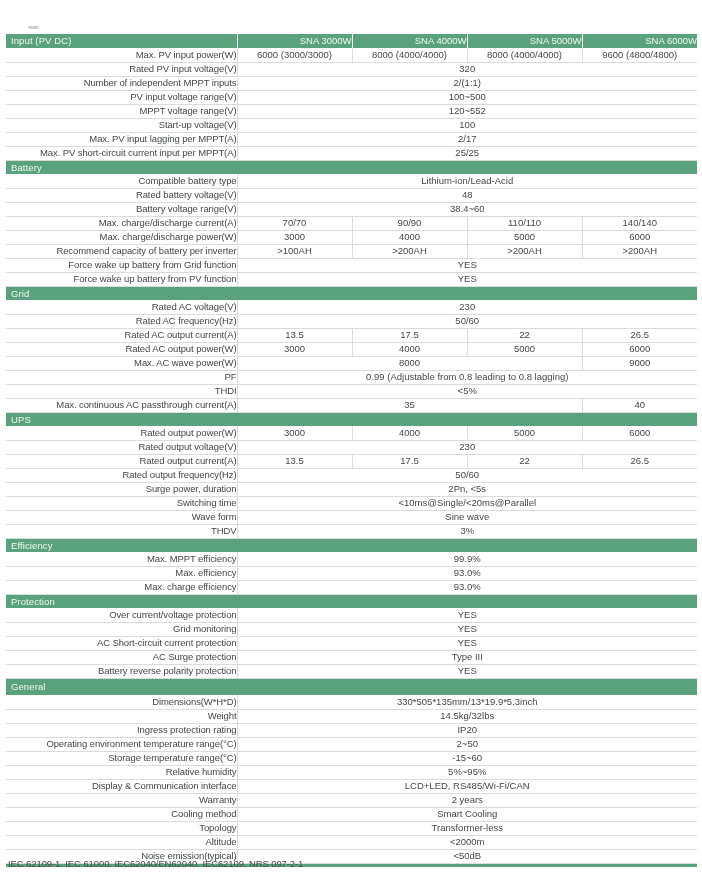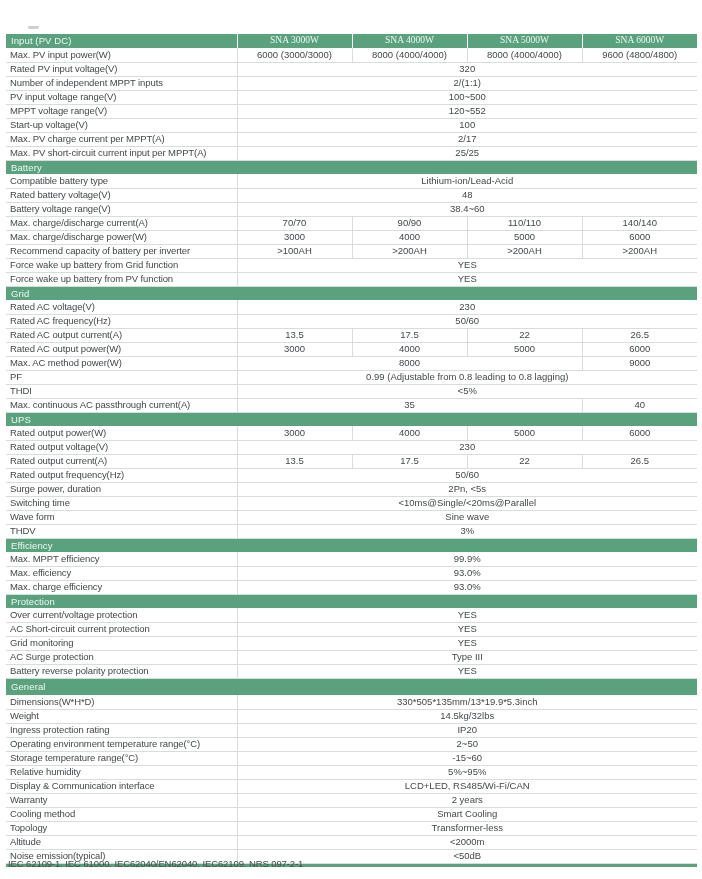--- a/index.html
+++ b/index.html
@@ -42,31 +42,30 @@
     background: #5aa27d;
     color: #f0f7f2;
     font-size: 9.5px;
   }
   th.sec-title {
     text-align: left;
     padding-left: 5px;
     letter-spacing: .1px;
   }
   th.col-head {
-    text-align: center;
+    text-align: right;
     border-left: 1px solid rgba(255,255,255,.45);
-    font-family: Liberation Serif, serif;
   }
   td {
     font-size: 9.5px;
     color: #43484a;
     border-bottom: 1px solid #d9ddda;
   }
   td.label {
-    text-align: left;
+    text-align: right;
     padding-left: 4px;
     letter-spacing: -.1px;
   }
   td.value {
     text-align: center;
     border-left: 1px solid #d9ddda;
   }
   .standards-text {
     position: absolute;
     left: 8px; top: 832px;
@@ -117,21 +116,21 @@
         </tr>
         <tr>
           <td class="label">MPPT voltage range(V)</td>
           <td class="value" colspan="4">120~552</td>
         </tr>
         <tr>
           <td class="label">Start-up voltage(V)</td>
           <td class="value" colspan="4">100</td>
         </tr>
         <tr>
-          <td class="label">Max. PV charge current per MPPT(A)</td>
+          <td class="label">Max. PV input lagging per MPPT(A)</td>
           <td class="value" colspan="4">2/17</td>
         </tr>
         <tr>
           <td class="label">Max. PV short-circuit current input per MPPT(A)</td>
           <td class="value" colspan="4">25/25</td>
         </tr>
         <tr class="section-header">
           <th class="sec-title" colspan="5">Battery</th>
         </tr>
         <tr>
@@ -194,21 +193,21 @@
           <td class="value" colspan="1">26.5</td>
         </tr>
         <tr>
           <td class="label">Rated AC output power(W)</td>
           <td class="value" colspan="1">3000</td>
           <td class="value" colspan="1">4000</td>
           <td class="value" colspan="1">5000</td>
           <td class="value" colspan="1">6000</td>
         </tr>
         <tr>
-          <td class="label">Max. AC method power(W)</td>
+          <td class="label">Max. AC wave power(W)</td>
           <td class="value" colspan="3">8000</td>
           <td class="value" colspan="1">9000</td>
         </tr>
         <tr>
           <td class="label">PF</td>
           <td class="value" colspan="4">0.99 (Adjustable from 0.8 leading to 0.8 lagging)</td>
         </tr>
         <tr>
           <td class="label">THDI</td>
           <td class="value" colspan="4">&lt;5%</td>
@@ -275,25 +274,25 @@
           <td class="value" colspan="4">93.0%</td>
         </tr>
         <tr class="section-header">
           <th class="sec-title" colspan="5">Protection</th>
         </tr>
         <tr>
           <td class="label">Over current/voltage protection</td>
           <td class="value" colspan="4">YES</td>
         </tr>
         <tr>
+          <td class="label">Grid monitoring</td>
+          <td class="value" colspan="4">YES</td>
+        </tr>
+        <tr>
           <td class="label">AC Short-circuit current protection</td>
-          <td class="value" colspan="4">YES</td>
-        </tr>
-        <tr>
-          <td class="label">Grid monitoring</td>
           <td class="value" colspan="4">YES</td>
         </tr>
         <tr>
           <td class="label">AC Surge protection</td>
           <td class="value" colspan="4">Type III</td>
         </tr>
         <tr>
           <td class="label">Battery reverse polarity protection</td>
           <td class="value" colspan="4">YES</td>
         </tr>

